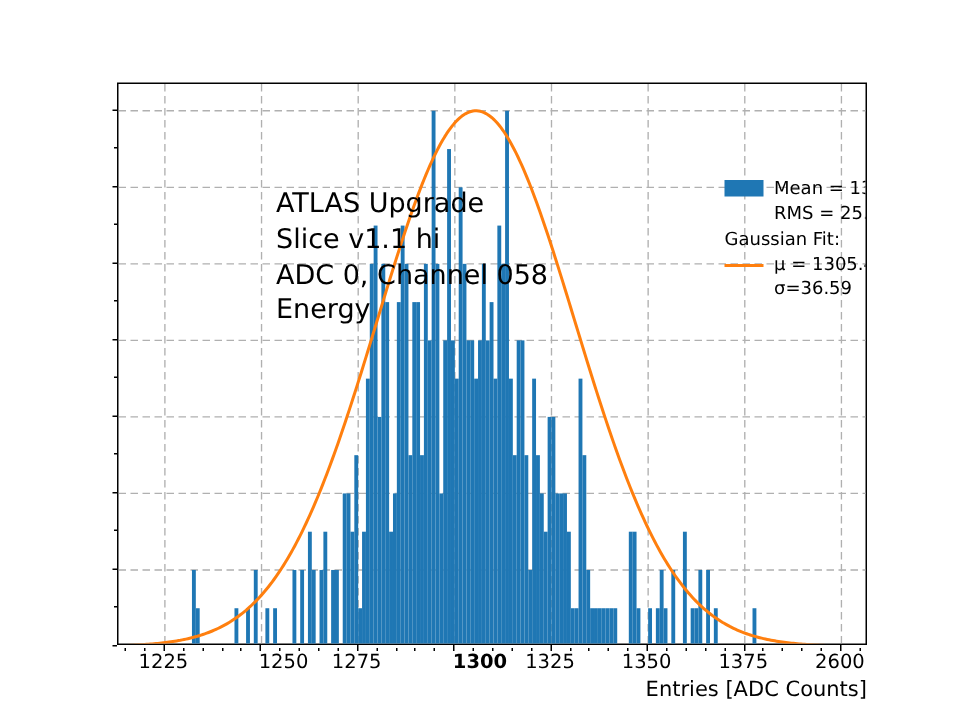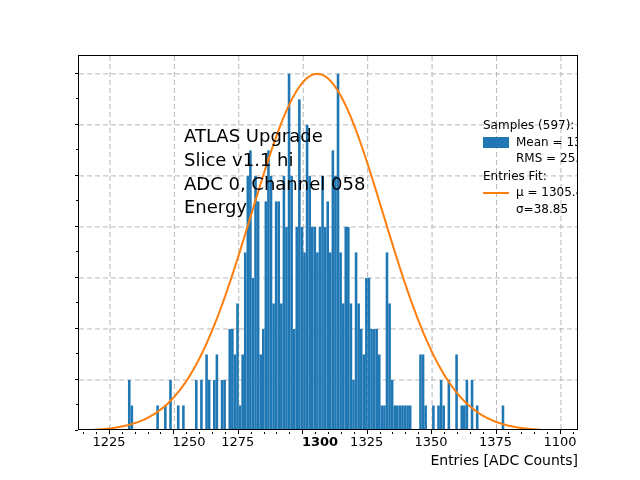--- a/index.html
+++ b/index.html
@@ -80,21 +80,21 @@
       <div style="position: absolute; height: 1px; width: 2.5px; background: rgb(0, 0, 0); left: 75.5px; top: 98.3673px;"></div>
     </div>
   <div id="xtick-layer">
       <div class="xtick-label" style="left: 108.928px;">1225</div>
       <div class="xtick-label" style="left: 189px;">1250</div>
       <div class="xtick-label" style="left: 237.794px;">1275</div>
       <div class="xtick-label" style="left: 320px; font-weight: bold;">1300</div>
       <div class="xtick-label" style="left: 366.66px;">1325</div>
       <div class="xtick-label" style="left: 431.093px;">1350</div>
       <div class="xtick-label" style="left: 495.526px;">1375</div>
-      <div class="xtick-label" style="left: 559.959px;">1100</div>
+      <div class="xtick-label" style="left: 559.959px;">2600</div>
       <div style="position: absolute; width: 1px; background: rgb(0, 0, 0); left: 83.1546px; top: -2.5px; height: 2.5px;"></div>
       <div style="position: absolute; width: 1px; background: rgb(0, 0, 0); left: 96.0412px; top: -2.5px; height: 2.5px;"></div>
       <div style="position: absolute; width: 1px; background: rgb(0, 0, 0); left: 108.928px; top: -4px; height: 4px;"></div>
       <div style="position: absolute; width: 1px; background: rgb(0, 0, 0); left: 121.814px; top: -2.5px; height: 2.5px;"></div>
       <div style="position: absolute; width: 1px; background: rgb(0, 0, 0); left: 134.701px; top: -2.5px; height: 2.5px;"></div>
       <div style="position: absolute; width: 1px; background: rgb(0, 0, 0); left: 147.588px; top: -2.5px; height: 2.5px;"></div>
       <div style="position: absolute; width: 1px; background: rgb(0, 0, 0); left: 160.474px; top: -2.5px; height: 2.5px;"></div>
       <div style="position: absolute; width: 1px; background: rgb(0, 0, 0); left: 173.361px; top: -4px; height: 4px;"></div>
       <div style="position: absolute; width: 1px; background: rgb(0, 0, 0); left: 186.247px; top: -2.5px; height: 2.5px;"></div>
       <div style="position: absolute; width: 1px; background: rgb(0, 0, 0); left: 199.134px; top: -2.5px; height: 2.5px;"></div>
@@ -258,30 +258,29 @@
       <path id="fit-path" fill="none" stroke-width="2" stroke-linejoin="round" stroke-linecap="round" d="M0.00,374.47 L1.25,374.43 L2.50,374.39 L3.75,374.35 L5.00,374.30 L6.25,374.26 L7.50,374.20 L8.75,374.15 L10.00,374.09 L11.25,374.03 L12.50,373.97 L13.75,373.90 L15.00,373.82 L16.25,373.75 L17.50,373.67 L18.75,373.58 L20.00,373.49 L21.25,373.39 L22.50,373.29 L23.75,373.18 L25.00,373.06 L26.25,372.94 L27.50,372.81 L28.75,372.67 L30.00,372.53 L31.25,372.38 L32.50,372.22 L33.75,372.05 L35.00,371.87 L36.25,371.69 L37.50,371.49 L38.75,371.28 L40.00,371.06 L41.25,370.84 L42.50,370.59 L43.75,370.34 L45.00,370.07 L46.25,369.79 L47.50,369.50 L48.75,369.19 L50.00,368.87 L51.25,368.53 L52.50,368.18 L53.75,367.80 L55.00,367.41 L56.25,367.01 L57.50,366.58 L58.75,366.13 L60.00,365.67 L61.25,365.18 L62.50,364.67 L63.75,364.14 L65.00,363.58 L66.25,363.00 L67.50,362.40 L68.75,361.77 L70.00,361.11 L71.25,360.43 L72.50,359.72 L73.75,358.98 L75.00,358.21 L76.25,357.40 L77.50,356.57 L78.75,355.70 L80.00,354.80 L81.25,353.87 L82.50,352.90 L83.75,351.90 L85.00,350.86 L86.25,349.77 L87.50,348.66 L88.75,347.50 L90.00,346.30 L91.25,345.06 L92.50,343.77 L93.75,342.45 L95.00,341.08 L96.25,339.66 L97.50,338.20 L98.75,336.69 L100.00,335.13 L101.25,333.53 L102.50,331.87 L103.75,330.17 L105.00,328.42 L106.25,326.61 L107.50,324.75 L108.75,322.84 L110.00,320.88 L111.25,318.86 L112.50,316.79 L113.75,314.66 L115.00,312.48 L116.25,310.24 L117.50,307.95 L118.75,305.60 L120.00,303.19 L121.25,300.73 L122.50,298.21 L123.75,295.63 L125.00,293.00 L126.25,290.31 L127.50,287.56 L128.75,284.75 L130.00,281.89 L131.25,278.97 L132.50,276.00 L133.75,272.97 L135.00,269.88 L136.25,266.74 L137.50,263.55 L138.75,260.30 L140.00,257.01 L141.25,253.66 L142.50,250.26 L143.75,246.81 L145.00,243.31 L146.25,239.76 L147.50,236.17 L148.75,232.54 L150.00,228.86 L151.25,225.14 L152.50,221.38 L153.75,217.59 L155.00,213.76 L156.25,209.89 L157.50,205.99 L158.75,202.06 L160.00,198.11 L161.25,194.12 L162.50,190.12 L163.75,186.09 L165.00,182.05 L166.25,177.99 L167.50,173.91 L168.75,169.83 L170.00,165.73 L171.25,161.64 L172.50,157.54 L173.75,153.44 L175.00,149.34 L176.25,145.25 L177.50,141.17 L178.75,137.10 L180.00,133.05 L181.25,129.02 L182.50,125.01 L183.75,121.03 L185.00,117.07 L186.25,113.15 L187.50,109.26 L188.75,105.41 L190.00,101.61 L191.25,97.85 L192.50,94.14 L193.75,90.48 L195.00,86.87 L196.25,83.33 L197.50,79.85 L198.75,76.43 L200.00,73.08 L201.25,69.81 L202.50,66.60 L203.75,63.48 L205.00,60.44 L206.25,57.48 L207.50,54.61 L208.75,51.83 L210.00,49.14 L211.25,46.55 L212.50,44.05 L213.75,41.66 L215.00,39.37 L216.25,37.18 L217.50,35.10 L218.75,33.13 L220.00,31.27 L221.25,29.53 L222.50,27.90 L223.75,26.39 L225.00,25.00 L226.25,23.73 L227.50,22.58 L228.75,21.55 L230.00,20.65 L231.25,19.87 L232.50,19.22 L233.75,18.69 L235.00,18.30 L236.25,18.02 L237.50,17.88 L238.75,17.87 L240.00,17.98 L241.25,18.22 L242.50,18.59 L243.75,19.08 L245.00,19.71 L246.25,20.45 L247.50,21.33 L248.75,22.32 L250.00,23.45 L251.25,24.69 L252.50,26.05 L253.75,27.53 L255.00,29.13 L256.25,30.85 L257.50,32.68 L258.75,34.62 L260.00,36.68 L261.25,38.84 L262.50,41.10 L263.75,43.48 L265.00,45.95 L266.25,48.52 L267.50,51.18 L268.75,53.94 L270.00,56.79 L271.25,59.73 L272.50,62.75 L273.75,65.86 L275.00,69.04 L276.25,72.30 L277.50,75.63 L278.75,79.03 L280.00,82.50 L281.25,86.03 L282.50,89.62 L283.75,93.26 L285.00,96.96 L286.25,100.71 L287.50,104.51 L288.75,108.35 L290.00,112.22 L291.25,116.14 L292.50,120.09 L293.75,124.06 L295.00,128.07 L296.25,132.09 L297.50,136.14 L298.75,140.21 L300.00,144.28 L301.25,148.37 L302.50,152.46 L303.75,156.56 L305.00,160.66 L306.25,164.76 L307.50,168.86 L308.75,172.95 L310.00,177.02 L311.25,181.09 L312.50,185.14 L313.75,189.17 L315.00,193.18 L316.25,197.16 L317.50,201.13 L318.75,205.06 L320.00,208.97 L321.25,212.84 L322.50,216.68 L323.75,220.49 L325.00,224.25 L326.25,227.98 L327.50,231.67 L328.75,235.32 L330.00,238.92 L331.25,242.47 L332.50,245.98 L333.75,249.44 L335.00,252.85 L336.25,256.22 L337.50,259.53 L338.75,262.79 L340.00,265.99 L341.25,269.14 L342.50,272.24 L343.75,275.28 L345.00,278.27 L346.25,281.20 L347.50,284.08 L348.75,286.90 L350.00,289.66 L351.25,292.37 L352.50,295.01 L353.75,297.60 L355.00,300.14 L356.25,302.61 L357.50,305.03 L358.75,307.40 L360.00,309.70 L361.25,311.96 L362.50,314.15 L363.75,316.29 L365.00,318.37 L366.25,320.40 L367.50,322.38 L368.75,324.30 L370.00,326.17 L371.25,327.99 L372.50,329.76 L373.75,331.47 L375.00,333.14 L376.25,334.76 L377.50,336.32 L378.75,337.84 L380.00,339.32 L381.25,340.74 L382.50,342.13 L383.75,343.46 L385.00,344.76 L386.25,346.01 L387.50,347.22 L388.75,348.38 L390.00,349.51 L391.25,350.60 L392.50,351.65 L393.75,352.67 L395.00,353.64 L396.25,354.59 L397.50,355.49 L398.75,356.37 L400.00,357.21 L401.25,358.02 L402.50,358.80 L403.75,359.54 L405.00,360.26 L406.25,360.95 L407.50,361.62 L408.75,362.25 L410.00,362.86 L411.25,363.45 L412.50,364.01 L413.75,364.55 L415.00,365.06 L416.25,365.55 L417.50,366.02 L418.75,366.48 L420.00,366.91 L421.25,367.32 L422.50,367.71 L423.75,368.09 L425.00,368.45 L426.25,368.79 L427.50,369.12 L428.75,369.43 L430.00,369.73 L431.25,370.01 L432.50,370.28 L433.75,370.54 L435.00,370.78 L436.25,371.01 L437.50,371.23 L438.75,371.44 L440.00,371.64 L441.25,371.83 L442.50,372.01 L443.75,372.18 L445.00,372.34 L446.25,372.50 L447.50,372.64 L448.75,372.78 L450.00,372.91 L451.25,373.03 L452.50,373.15 L453.75,373.26 L455.00,373.36 L456.25,373.46 L457.50,373.56 L458.75,373.65 L460.00,373.73 L461.25,373.81 L462.50,373.88 L463.75,373.95 L465.00,374.02 L466.25,374.08 L467.50,374.14 L468.75,374.19 L470.00,374.24 L471.25,374.29 L472.50,374.34 L473.75,374.38 L475.00,374.42 L476.25,374.46 L477.50,374.50 L478.75,374.53 L480.00,374.56 L481.25,374.59 L482.50,374.62 L483.75,374.64 L485.00,374.67 L486.25,374.69 L487.50,374.71 L488.75,374.73 L490.00,374.75 L491.25,374.77 L492.50,374.78 L493.75,374.80 L495.00,374.81 L496.25,374.83 L497.50,374.84 L498.75,374.85 L500.00,374.86" stroke="#ff7f0e"></path>
     </svg>
 
     <div id="annotation"><span>ATLAS Upgrade</span>
 <span>Slice v1.1 hi</span>
 <span>ADC 0, Channel 058</span>
 <span>Energy</span></div>
 
     <div id="legend">
       <div class="legend-block">
-        <div class="legend-head">Samples (597):</div>
         <div class="legend-row">
           <div class="swatch-patch" id="swatch-hist" style="background: rgb(31, 119, 180);"></div>
           <div class="legend-text">Mean = 1305.448</div>
         </div>
         <div class="legend-indent">RMS = 25.623</div>
       </div>
       <div class="legend-block">
-        <div class="legend-head">Entries Fit:</div>
+        <div class="legend-head">Gaussian Fit:</div>
         <div class="legend-row">
           <div class="swatch-line" id="swatch-fit" style="border-top-color: rgb(255, 127, 14);"></div>
           <div class="legend-text">μ = 1305.45</div>
         </div>
-        <div class="legend-indent">σ=38.85</div>
+        <div class="legend-indent">σ=36.59</div>
       </div>
     </div>
   </div>
 </div>
 
 </body></html>

